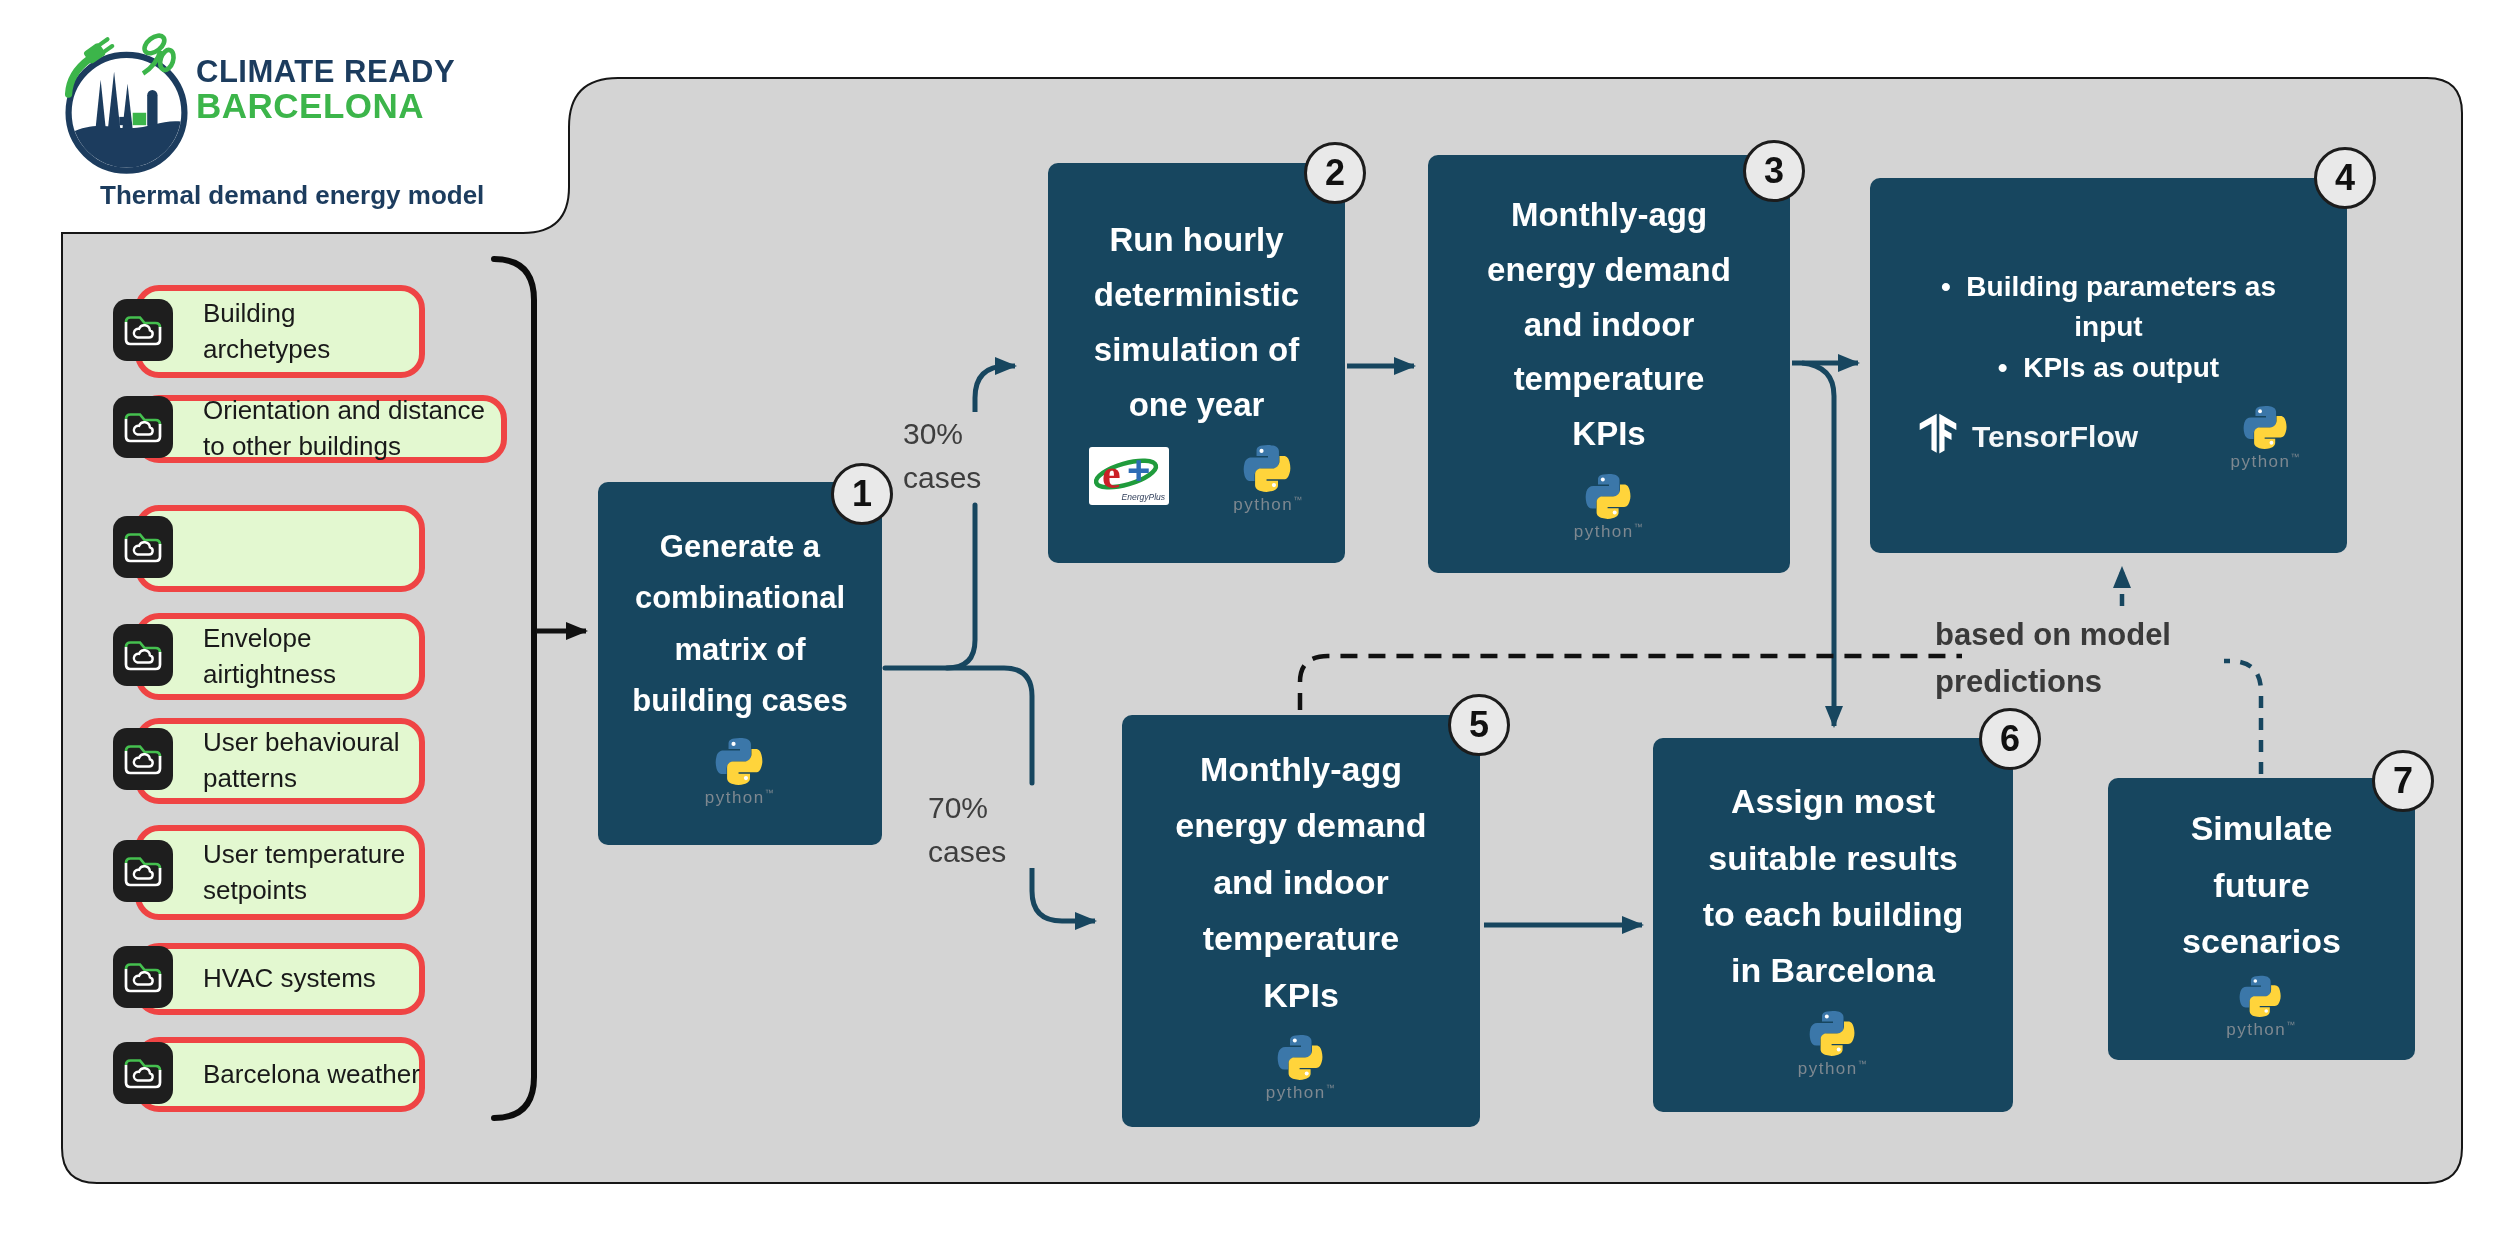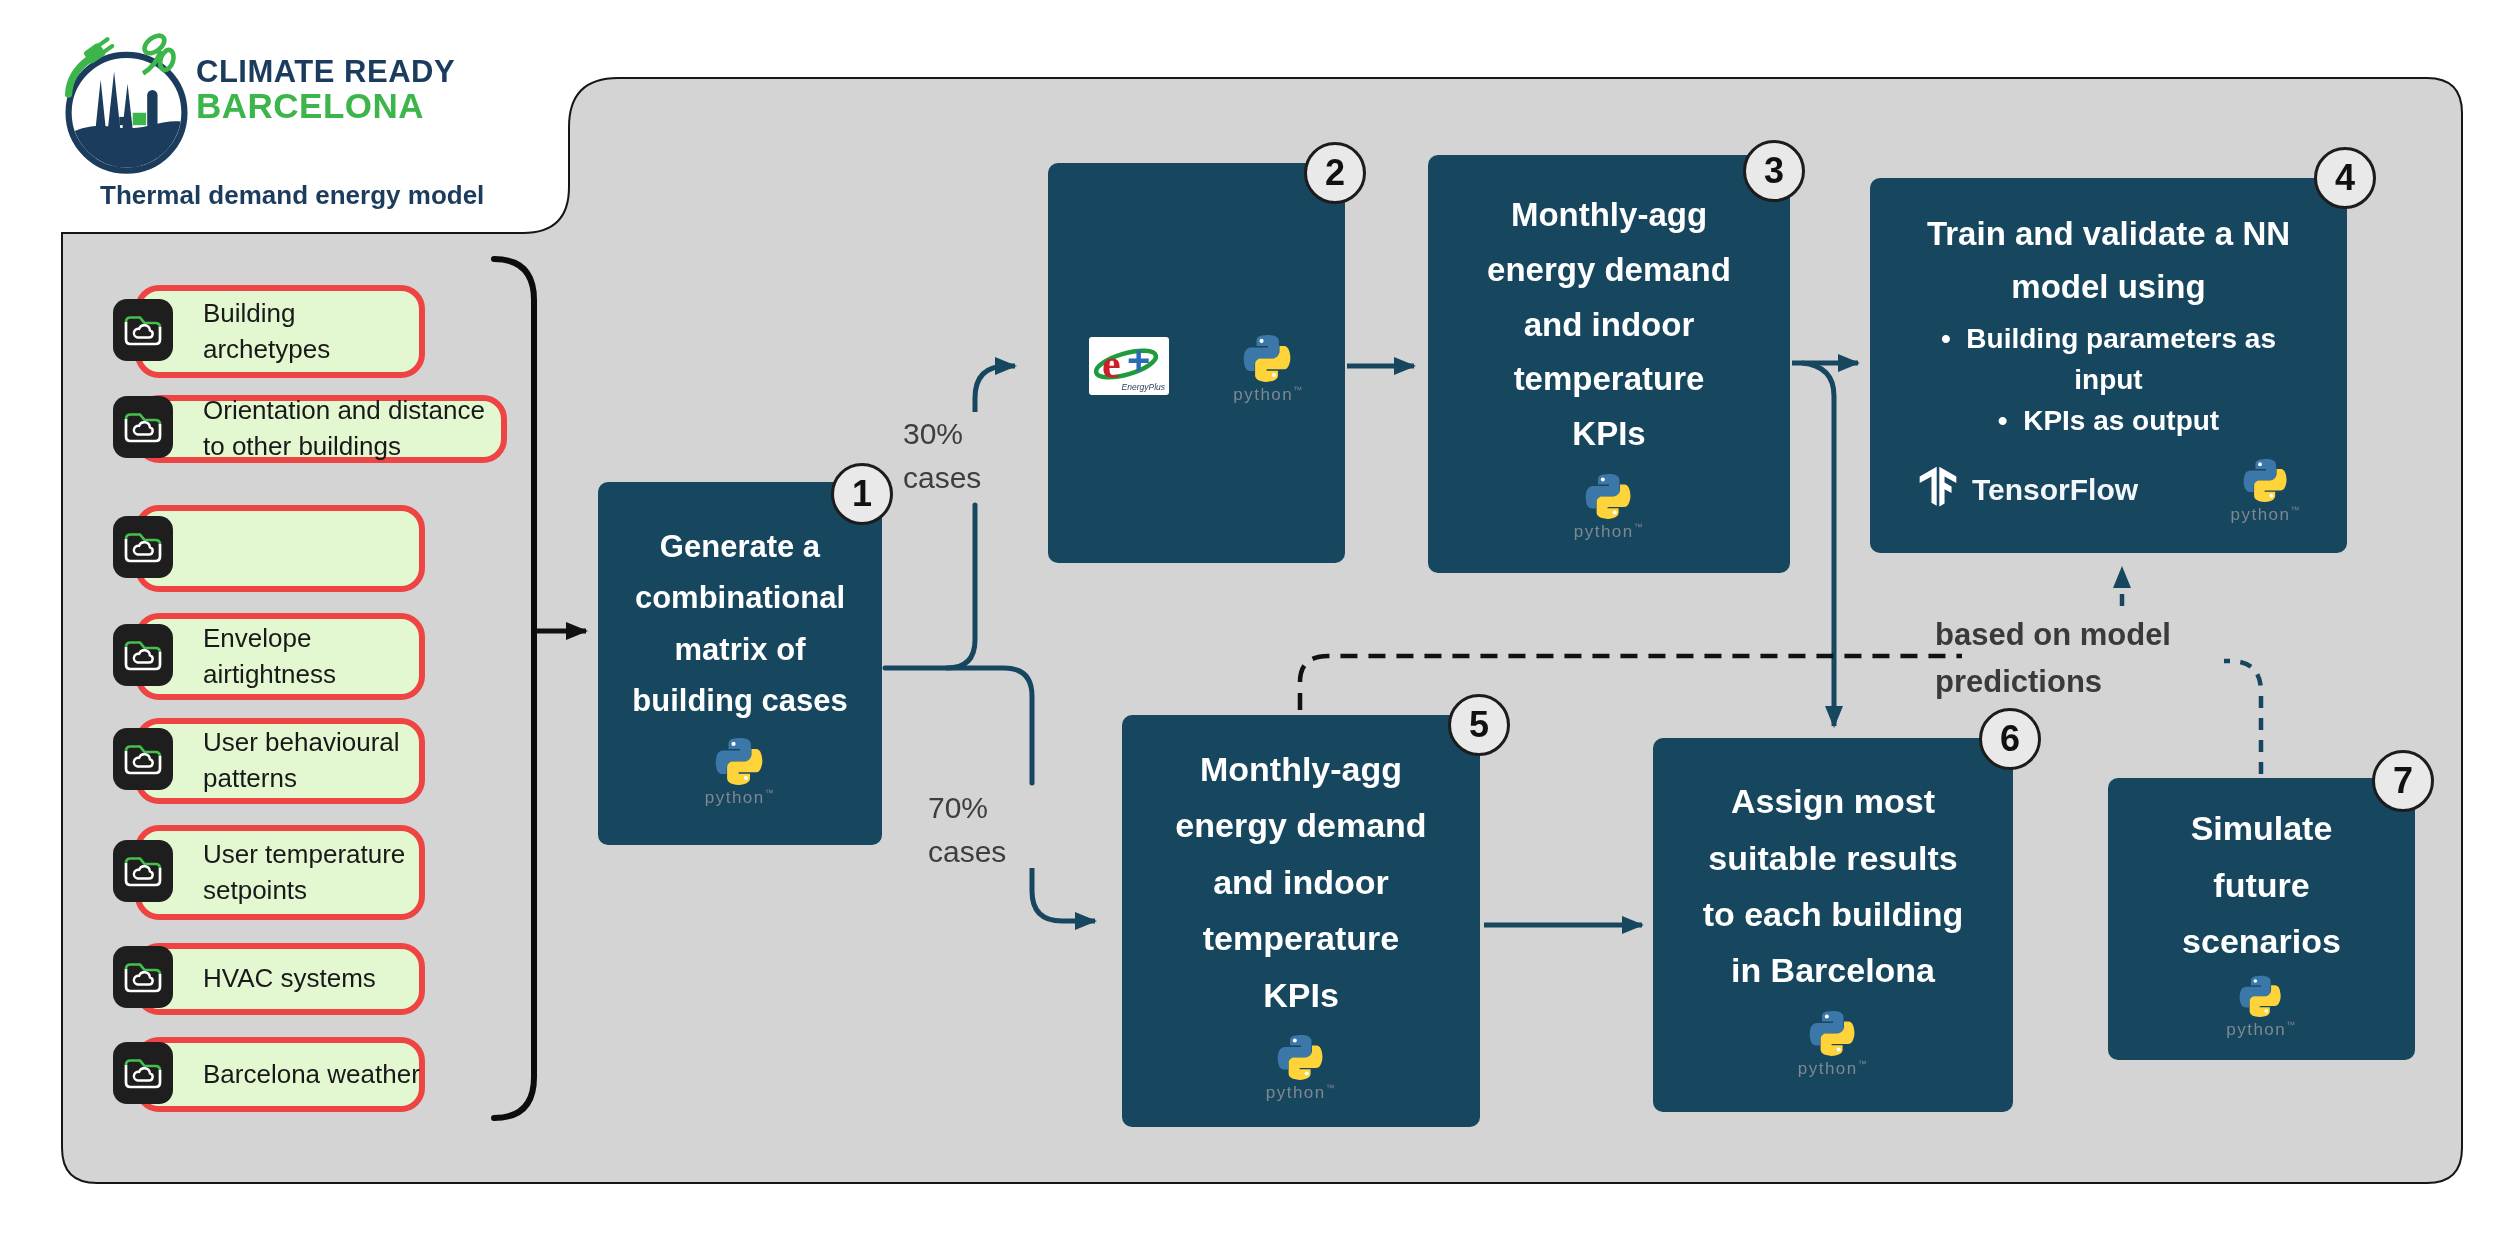--- a/index.html
+++ b/index.html
@@ -251,20 +251,24 @@
             <circle cx="17.8" cy="7.6" r="2" fill="#fff"></circle>
             <path d="M35 12.5v4.9c0 3.8-3.2 7-6.9 7H17.1c-3 0-5.5 2.6-5.5 5.6v10.5c0 3 2.6 4.8 5.5 5.6 3.5 1 6.9 1.2 11 0 2.8-.8 5.5-2.4 5.5-5.6v-4.2h-11v-1.4h16.5c3.2 0 4.4-2.2 5.5-5.6 1.2-3.5 1.1-6.8 0-11.3-.8-3.2-2.3-5.6-5.5-5.6h-4.1z" fill="#ffd43b"></path>
             <circle cx="29.7" cy="40.4" r="2" fill="#fff"></circle>
           </svg>
         <div class="pyword"><span>python</span><span class="tm">™</span></div>
       </div>
     </div>
   </div>
 
   <div class="node n2">
+    <div class="node-title">Run hourly
+deterministic
+simulation of
+one year</div>
     <div class="logo-row">
       <div class="eplogo">
         <svg width="80" height="58" viewBox="0 0 80 58">
           <rect x="0" y="0" width="80" height="58" rx="3" fill="#ffffff"></rect>
           <ellipse cx="37" cy="27" rx="31" ry="10.5" fill="none" stroke="#1f9b3c" stroke-width="4.5" transform="rotate(-16 37 27)"></ellipse>
           <text x="13" y="41" font-size="42" font-weight="bold" fill="#cb2027" font-family="Liberation Serif,serif">e</text>
           <text x="38" y="37" font-size="40" font-weight="bold" fill="#2d6cb5" font-family="Liberation Sans,sans-serif">+</text>
           <text x="76" y="53" text-anchor="end" font-size="8.5" font-style="italic" fill="#33415c">EnergyPlus</text>
         </svg>
       </div>
@@ -293,22 +297,20 @@
             <circle cx="17.8" cy="7.6" r="2" fill="#fff"></circle>
             <path d="M35 12.5v4.9c0 3.8-3.2 7-6.9 7H17.1c-3 0-5.5 2.6-5.5 5.6v10.5c0 3 2.6 4.8 5.5 5.6 3.5 1 6.9 1.2 11 0 2.8-.8 5.5-2.4 5.5-5.6v-4.2h-11v-1.4h16.5c3.2 0 4.4-2.2 5.5-5.6 1.2-3.5 1.1-6.8 0-11.3-.8-3.2-2.3-5.6-5.5-5.6h-4.1z" fill="#ffd43b"></path>
             <circle cx="29.7" cy="40.4" r="2" fill="#fff"></circle>
           </svg>
         <div class="pyword"><span>python</span><span class="tm">™</span></div>
       </div>
     </div>
   </div>
 
   <div class="node n4">
-    <div class="node-title">Train and validate a NN
-model using</div>
     <ul class="bullets">
       <li>Building parameters as input</li>
       <li>KPIs as output</li>
     </ul>
     <div class="logo-row">
       <div class="tflogo">
         <svg width="44" height="48" viewBox="0 0 100 110">
           <path fill="#fff" d="M47,2 L8,24 v15 l27,-15 v60 l12,7 z"></path>
           <path fill="#fff" d="M53,2 L92,24 v15 l-27,-15 v14 l16,9 v15 l-16,-9 v33 l-12,7 z"></path>
         </svg>

